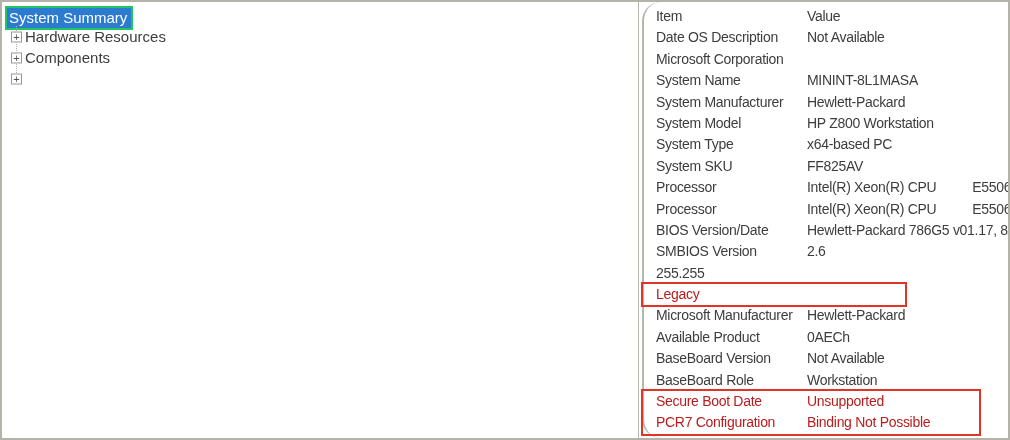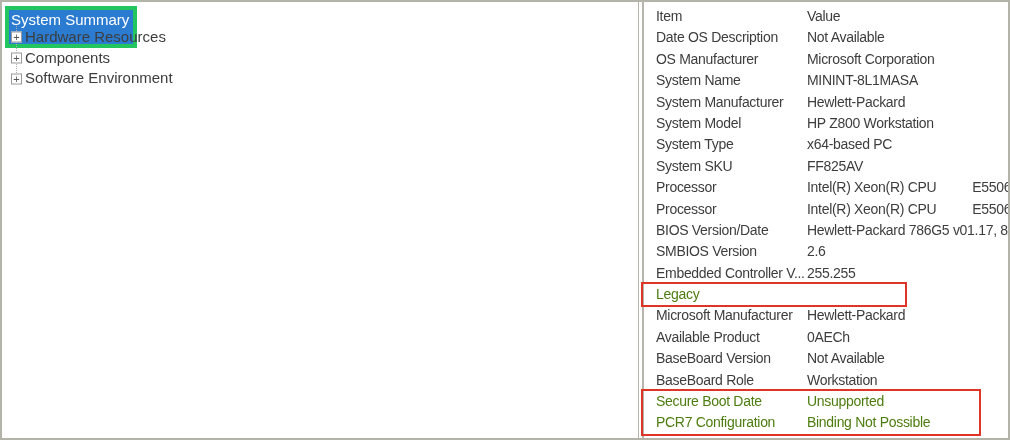--- a/index.html
+++ b/index.html
@@ -22,23 +22,23 @@
     width: 636px; height: 100%;
     border-right: 1px solid #b6b6ae;
     background: #fff;
     font-size: 15px;
     overflow: hidden;
   }
   .tree-root-row { margin: 4px 0 0 3px; height: 21px; line-height: 19px; }
   .tree-sel {
     display: inline-block;
     background: #2b7cd0;
-    border: 4px solid #22c55e;
+    border: 2px solid #22c55e;
     color: #ffffff;
-    padding: 0 4px 15px 2px;
+    padding: 0 4px 1px 2px;
   }
   .tree-connector {
     position: absolute;
     left: 14px; top: 24px; height: 53px;
     border-left: 1px dotted #b0b0b0;
   }
   .tree-item {
     position: relative;
     height: 20.7px; line-height: 20.7px;
     padding-left: 23px;
@@ -62,29 +62,30 @@
   .detail-pane {
     position: absolute;
     left: 640px; top: 0; right: 0; bottom: 0;
     box-sizing: border-box;
     border-left: 2px solid #b6b6ae;
     padding: 4px 0 8px 12px;
     overflow: hidden;
     font-size: 14px;
     letter-spacing: -0.3px;
     background: #fff;
+    border-radius: 19px;
   }
   .trow {
     display: flex;
     height: 21.4px; line-height: 21.4px;
     white-space: nowrap;
   }
   .cell.item { flex: 0 0 151px; width: 151px; }
   .cell.value { white-space: pre; }
-  .olive { color: #4d7c0f; }
+  .olive { color: #b91c1c; }
 
   
   .redbox {
     position: absolute;
     border: 2px solid #de3526;
     box-sizing: border-box;
     pointer-events: none;
     background: transparent;
   }
   .box-bios   { left: 639px; top: 280px; width: 266px; height: 25px; }
@@ -103,36 +104,34 @@
     <div class="tree-item">
       <span class="expander">+</span>
       <span>Hardware Resources</span>
     </div>
     <div class="tree-item">
       <span class="expander">+</span>
       <span>Components</span>
     </div>
     <div class="tree-item">
       <span class="expander">+</span>
-      <span>Software Environment</span>
     </div>
   </div>
 
   <div class="detail-pane">
     <div class="trow">
       <span class="cell item">Item</span>
       <span class="cell value">Value</span>
     </div>
 
     <div class="trow">
       <span class="cell item">Date OS Description</span>
       <span class="cell value">Not Available</span>
     </div>
     <div class="trow">
-      <span class="cell item">OS Manufacturer</span>
       <span class="cell value">Microsoft Corporation</span>
     </div>
     <div class="trow">
       <span class="cell item">System Name</span>
       <span class="cell value">MININT-8L1MASA</span>
     </div>
     <div class="trow">
       <span class="cell item">System Manufacturer</span>
       <span class="cell value">Hewlett-Packard</span>
     </div>
@@ -158,21 +157,20 @@
     </div>
     <div class="trow">
       <span class="cell item">BIOS Version/Date</span>
       <span class="cell value">Hewlett-Packard 786G5 v01.17, 8/</span>
     </div>
     <div class="trow">
       <span class="cell item">SMBIOS Version</span>
       <span class="cell value">2.6</span>
     </div>
     <div class="trow">
-      <span class="cell item">Embedded Controller V...</span>
       <span class="cell value">255.255</span>
     </div>
     <div class="trow">
       <span class="cell value olive">Legacy</span>
     </div>
     <div class="trow">
       <span class="cell item">Microsoft Manufacturer</span>
       <span class="cell value">Hewlett-Packard</span>
     </div>
     <div class="trow">

